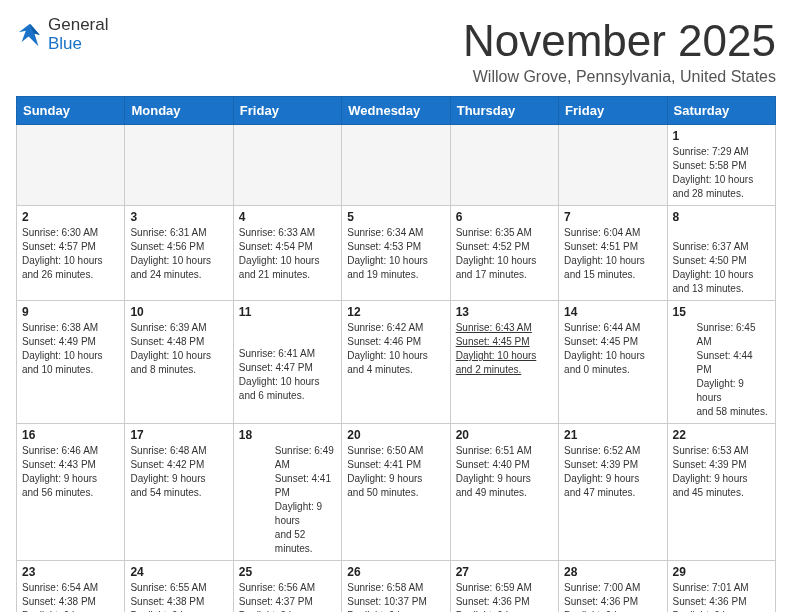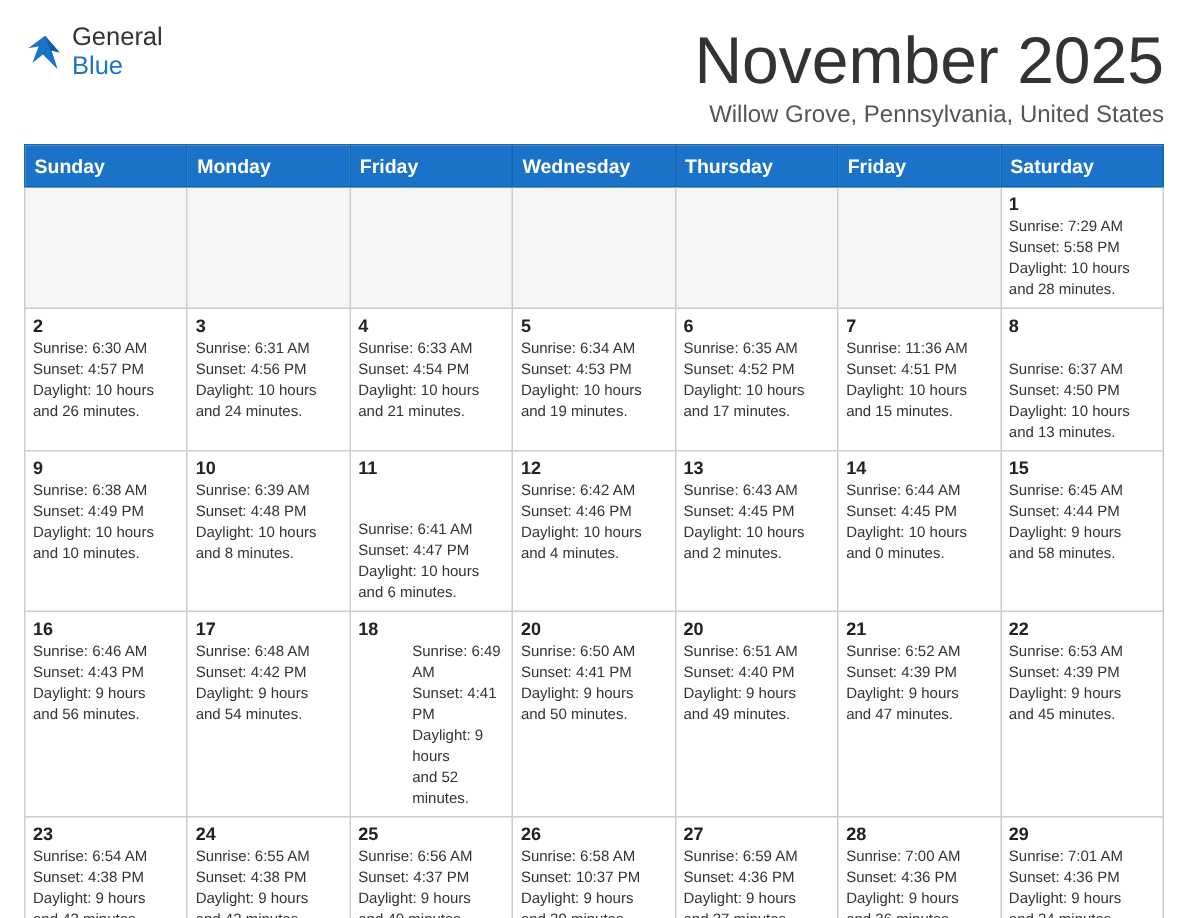--- a/index.html
+++ b/index.html
@@ -178,21 +178,21 @@
           </td>
           <td>
             <div class="day-number">6</div>
             <div class="day-info" style="white-space: pre-line;">Sunrise: 6:35 AM
 Sunset: 4:52 PM
 Daylight: 10 hours
 and 17 minutes.</div>
           </td>
           <td>
             <div class="day-number">7</div>
-            <div class="day-info" style="white-space: pre-line;">Sunrise: 11:36 AM
+            <div class="day-info" style="white-space: pre-line;">Sunrise: 6:04 AM
 Sunset: 4:51 PM
 Daylight: 10 hours
 and 15 minutes.</div>
           </td>
           <td>
             <div class="day-number">8</div>
             <div class="day-info" style="white-space: pre-line; margin-top: 16px;">Sunrise: 6:37 AM
 Sunset: 4:50 PM
 Daylight: 10 hours
 and 13 minutes.</div>
@@ -222,35 +222,35 @@
           </td>
           <td>
             <div class="day-number">12</div>
             <div class="day-info" style="white-space: pre-line;">Sunrise: 6:42 AM
 Sunset: 4:46 PM
 Daylight: 10 hours
 and 4 minutes.</div>
           </td>
           <td>
             <div class="day-number">13</div>
-            <div class="day-info" style="white-space: pre-line;">Sunrise: 6:43 AM
+            <div class="day-info" style="white-space: pre-line; text-decoration: underline;">Sunrise: 6:43 AM
 Sunset: 4:45 PM
 Daylight: 10 hours
 and 2 minutes.</div>
           </td>
           <td>
             <div class="day-number">14</div>
             <div class="day-info" style="white-space: pre-line;">Sunrise: 6:44 AM
 Sunset: 4:45 PM
 Daylight: 10 hours
 and 0 minutes.</div>
           </td>
           <td>
             <div class="day-number">15</div>
-            <div class="day-info" style="white-space: pre-line;">Sunrise: 6:45 AM
+            <div class="day-info" style="white-space: pre-line; margin-left: 24px;">Sunrise: 6:45 AM
 Sunset: 4:44 PM
 Daylight: 9 hours
 and 58 minutes.</div>
           </td>
         </tr>
         <tr>
           <td>
             <div class="day-number">16</div>
             <div class="day-info" style="white-space: pre-line;">Sunrise: 6:46 AM
 Sunset: 4:43 PM

